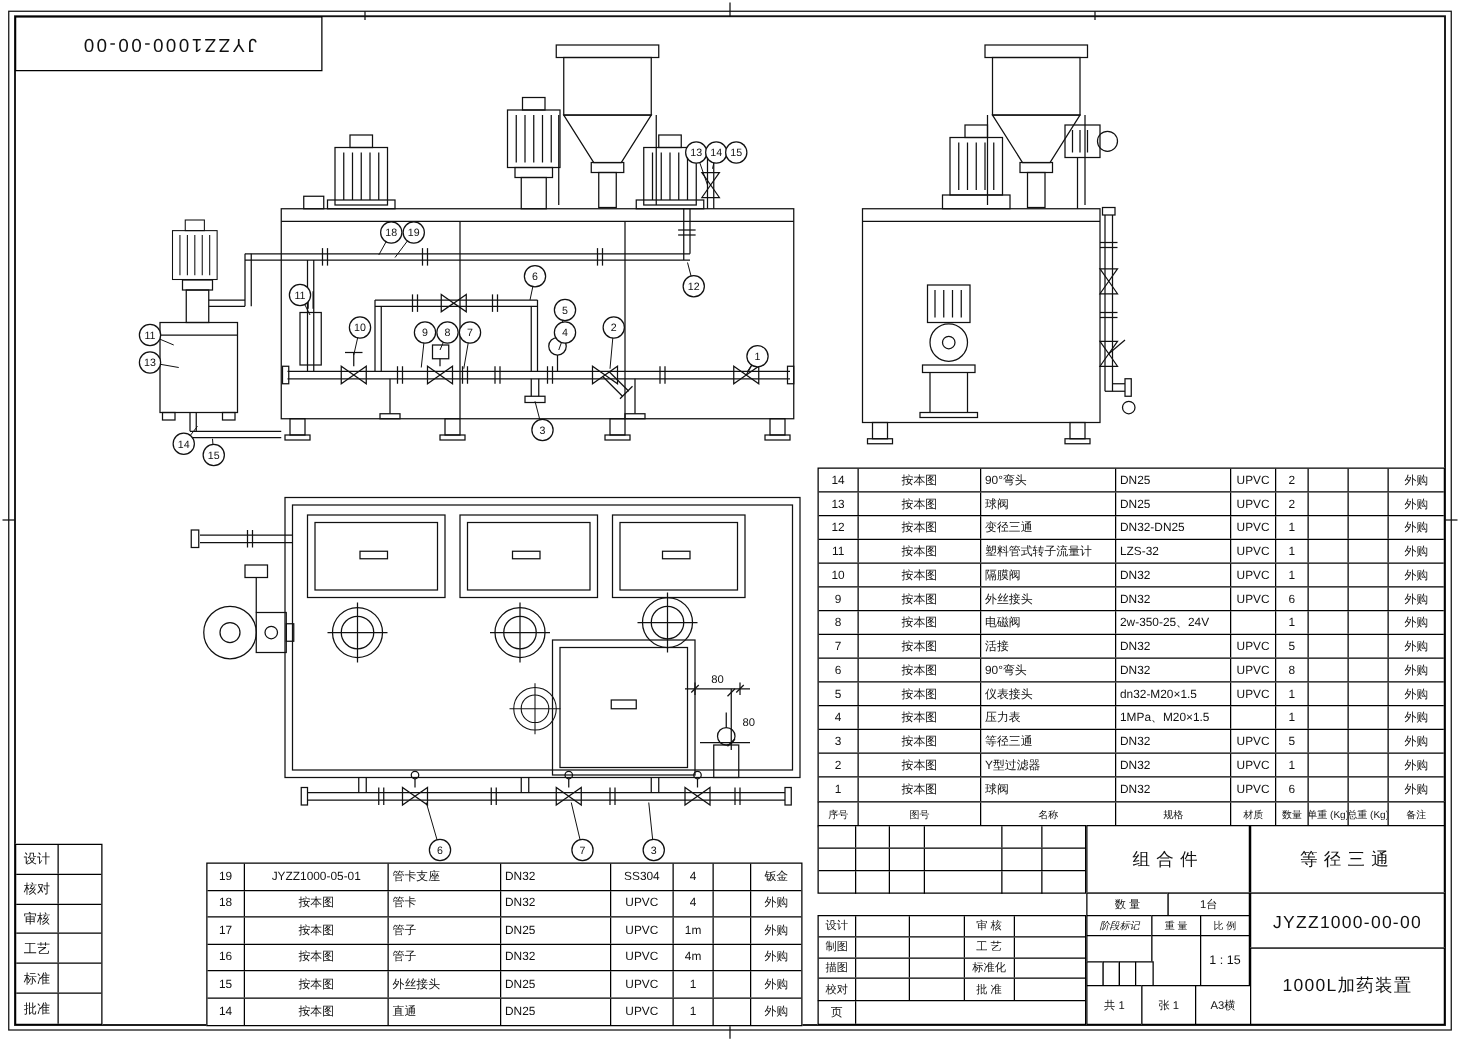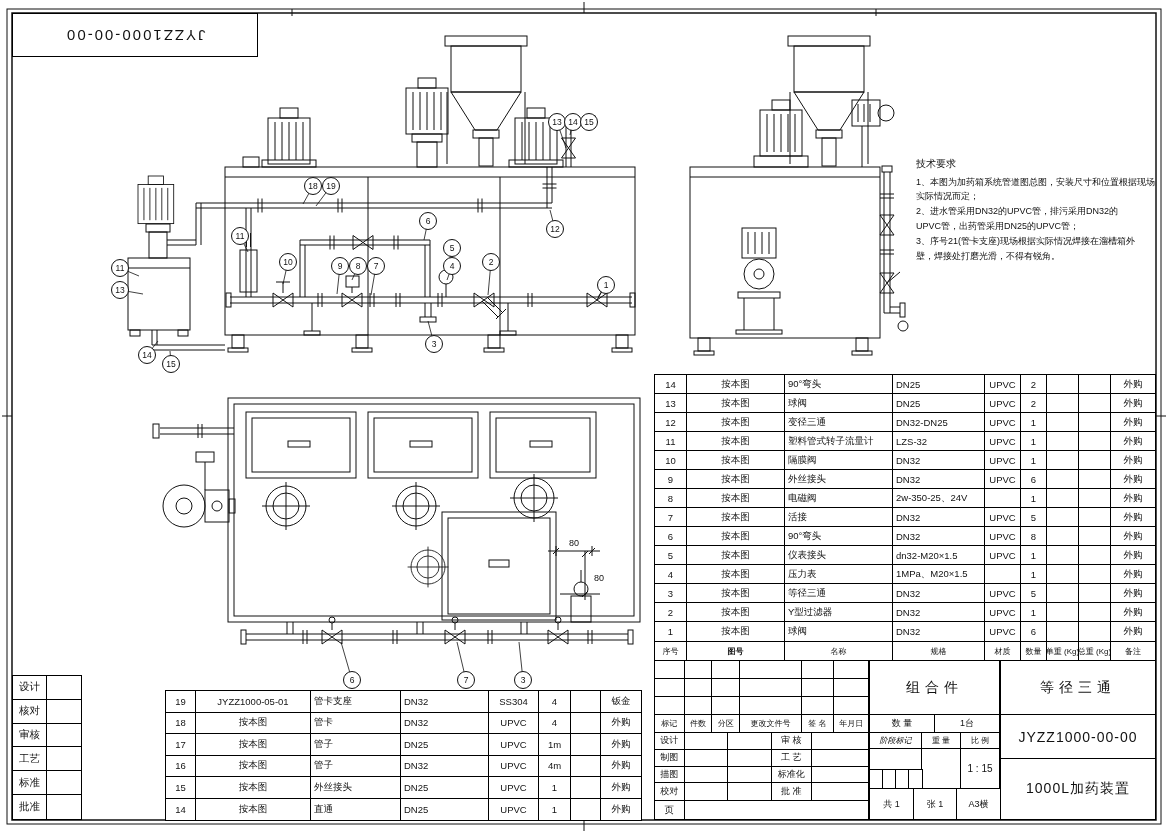--- a/index.html
+++ b/index.html
@@ -435,29 +435,20 @@
         <text x="523" y="683" class="bnum">3</text>
       </g>
     <text class="dimtxt" x="574" y="546">80</text>
     <text class="dimtxt" x="599" y="581">80</text>
   </svg>
 
   <div class="corner">
     <span>JYZZ1000-00-00</span>
   </div>
 
-  <div class="techreq">
-    <div class="tr-title">技术要求</div>
-    <div class="tr-body">1、本图为加药箱系统管道图总图，安装尺寸和位置根据现场
-实际情况而定；
-2、进水管采用DN32的UPVC管，排污采用DN32的
-UPVC管，出药管采用DN25的UPVC管；
-3、序号21(管卡支座)现场根据实际情况焊接在溜槽箱外
-壁，焊接处打磨光滑，不得有锐角。</div>
-  </div>
 
   <div class="dtable lstrip">
       <div class="trow">
         <div class="tcell" style="width: 34px;">设计</div>
         <div class="tcell" style="width: 34px;"></div>
       </div>
       <div class="trow">
         <div class="tcell" style="width: 34px;">核对</div>
         <div class="tcell" style="width: 34px;"></div>
       </div>
@@ -631,21 +622,21 @@
         <div class="tcell" style="width: 36px;">UPVC</div>
         <div class="tcell" style="width: 26px;">6</div>
         <div class="tcell" style="width: 32px;"></div>
         <div class="tcell" style="width: 32px;"></div>
         <div class="tcell" style="width: 44px;">外购</div>
       </div>
     </div>
   <div class="dtable bomh">
       <div class="trow">
         <div class="tcell" style="width: 32px;">序号</div>
-        <div class="tcell" style="width: 98px; font-weight: bold;">图号</div>
+        <div class="tcell" style="width: 98px;">图号</div>
         <div class="tcell" style="width: 108px;">名称</div>
         <div class="tcell" style="width: 92px;">规格</div>
         <div class="tcell" style="width: 36px;">材质</div>
         <div class="tcell" style="width: 26px;">数量</div>
         <div class="tcell" style="width: 32px;">单重 (Kg)</div>
         <div class="tcell" style="width: 32px;">总重 (Kg)</div>
         <div class="tcell" style="width: 44px;">备注</div>
       </div>
     </div>
 
@@ -729,30 +720,20 @@
         <div class="tcell" style="width: 33px;"></div>
         <div class="tcell" style="width: 34px;"></div>
       </div>
       <div class="trow">
         <div class="tcell" style="width: 30px;"></div>
         <div class="tcell" style="width: 28px;"></div>
         <div class="tcell" style="width: 28px;"></div>
         <div class="tcell" style="width: 62px;"></div>
         <div class="tcell" style="width: 33px;"></div>
         <div class="tcell" style="width: 34px;"></div>
-      </div>
-    </div>
-  <div class="dtable tb-chhead">
-      <div class="trow">
-        <div class="tcell" style="width: 30px;">标记</div>
-        <div class="tcell" style="width: 28px;">件数</div>
-        <div class="tcell" style="width: 28px;">分区</div>
-        <div class="tcell" style="width: 62px;">更改文件号</div>
-        <div class="tcell" style="width: 33px;">签 名</div>
-        <div class="tcell" style="width: 34px;">年月日</div>
       </div>
     </div>
   <div class="dtable tb-sig">
       <div class="trow">
         <div class="tcell" style="width: 30px;">设计</div>
         <div class="tcell" style="width: 44px;"></div>
         <div class="tcell" style="width: 44px;"></div>
         <div class="tcell" style="width: 40px;">审 核</div>
         <div class="tcell" style="width: 57px;"></div>
       </div>

